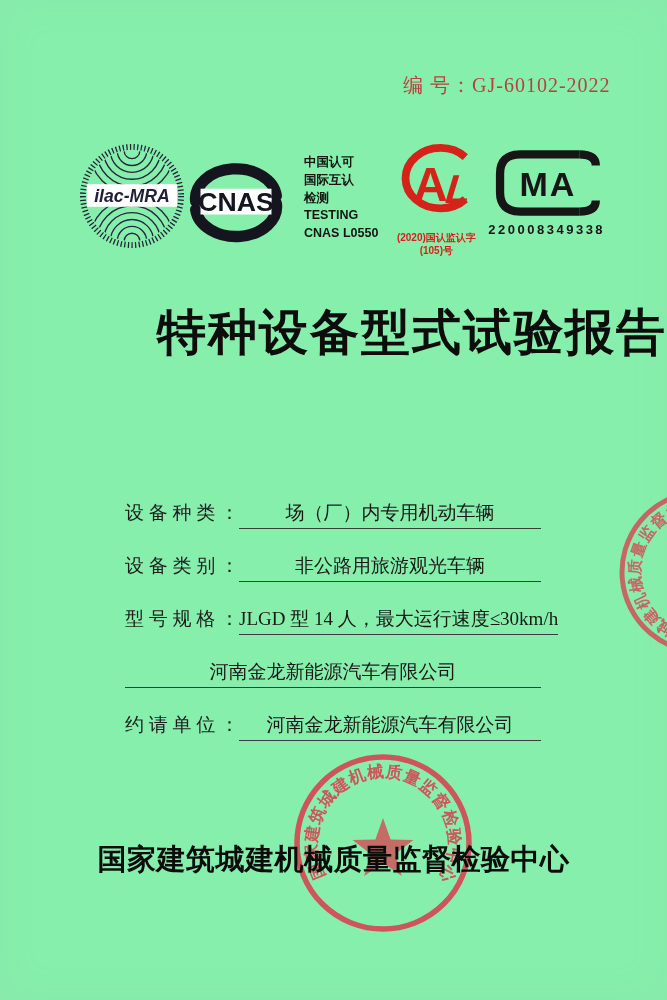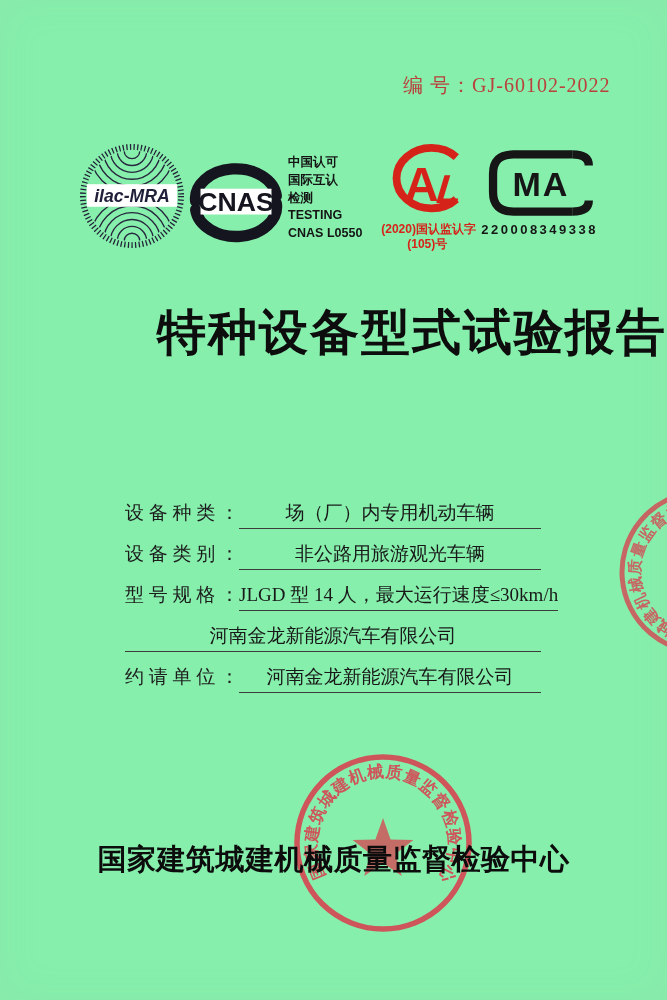--- a/index.html
+++ b/index.html
@@ -16,46 +16,46 @@
     position:absolute; top:72px; left:403px;
     color:#b8413c; font-size:20px; letter-spacing:1px;
     font-family:"Liberation Serif", serif; white-space:nowrap;
   }
 
   
   .logo-strip { position:absolute; top:136px; left:78px; width:520px; display:flex; align-items:flex-start; }
   .ilac-wrap { width:108px; height:118px;font-style:italic; }
   .cnas-wrap { width:100px; height:96px; margin-top:16px; }
   .accred-text {
-    width:82px; margin:18px 14px 0 2px;
+    width:82px; margin:18px 14px 0 18px;
     font-family:"Liberation Sans", sans-serif; font-weight:bold;
     font-size:12.5px; line-height:1.42; color:#141414; white-space:nowrap;
   }
   .cal-wrap { width:92px; margin-top:8px; text-align:center; }
   .cal-caption {
-    margin-top:2px; color:#d6231a; font-weight:bold;
+    margin-top:12px; color:#d6231a; font-weight:bold;
     font-family:"Liberation Sans", sans-serif;
-    font-size:12px; line-height:1.25; white-space:nowrap;text-align:center;
+    font-size:10px; line-height:1.25; white-space:nowrap;text-align:center;
   }
   .cma-wrap { width:120px; margin:12px 0 0 8px; text-align:center; }
   .cma-number {
     margin-top:0; font-family:"Liberation Sans", sans-serif;
     font-weight:bold; font-size:13px; letter-spacing:2.5px; color:#161616;text-align:center;
   }
 
   
   .doc-title {
     position:absolute; top:300px; left:0; width:100%;
     text-align:right; font-family:"Liberation Sans", sans-serif;
     font-weight:900; font-size:49px; letter-spacing:2px; color:#0d0d0d;
   }
 
   
   .form { position:absolute; top:500px; left:125px; width:416px; }
-  .frow { display:flex; align-items:flex-start; height:28px; margin-bottom:13px; }
+  .frow { display:flex; align-items:flex-start; height:28px; margin-bottom:25px; }
   .flabel {
     white-space:nowrap; font-size:19px; color:#1c1c1c;
     font-family:"Liberation Serif", serif; flex:0 0 auto; padding-bottom:2px;
   }
   .fvalue {
     flex:1 1 auto; border-bottom:1.5px solid #3c3c3c;
     text-align:center; font-size:19px; color:#181818;
     padding-bottom:2px; white-space:nowrap;
   }
 

